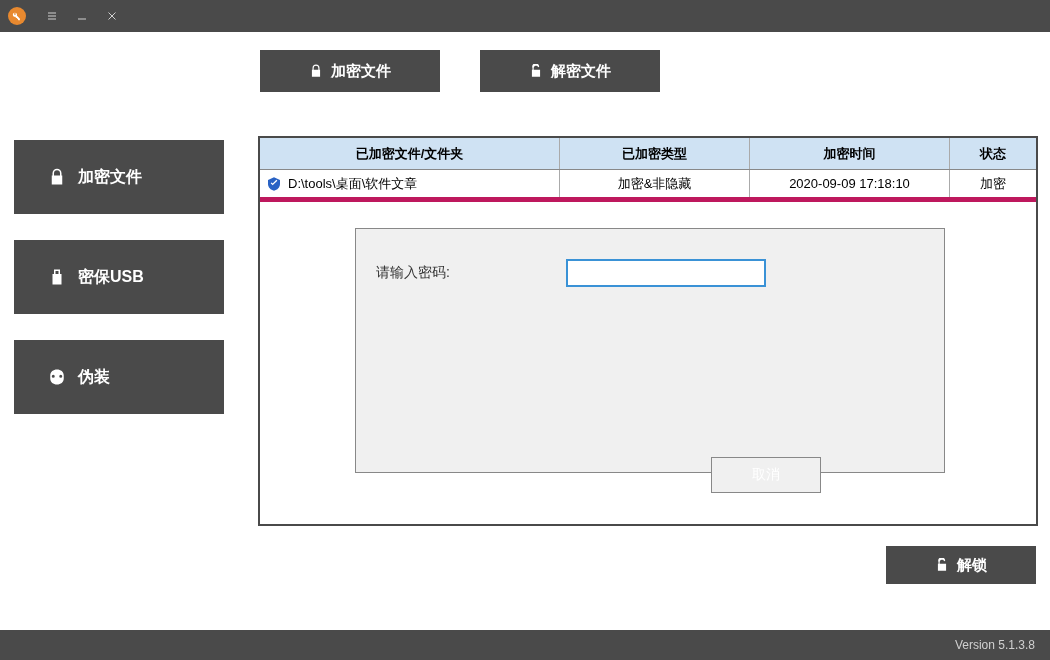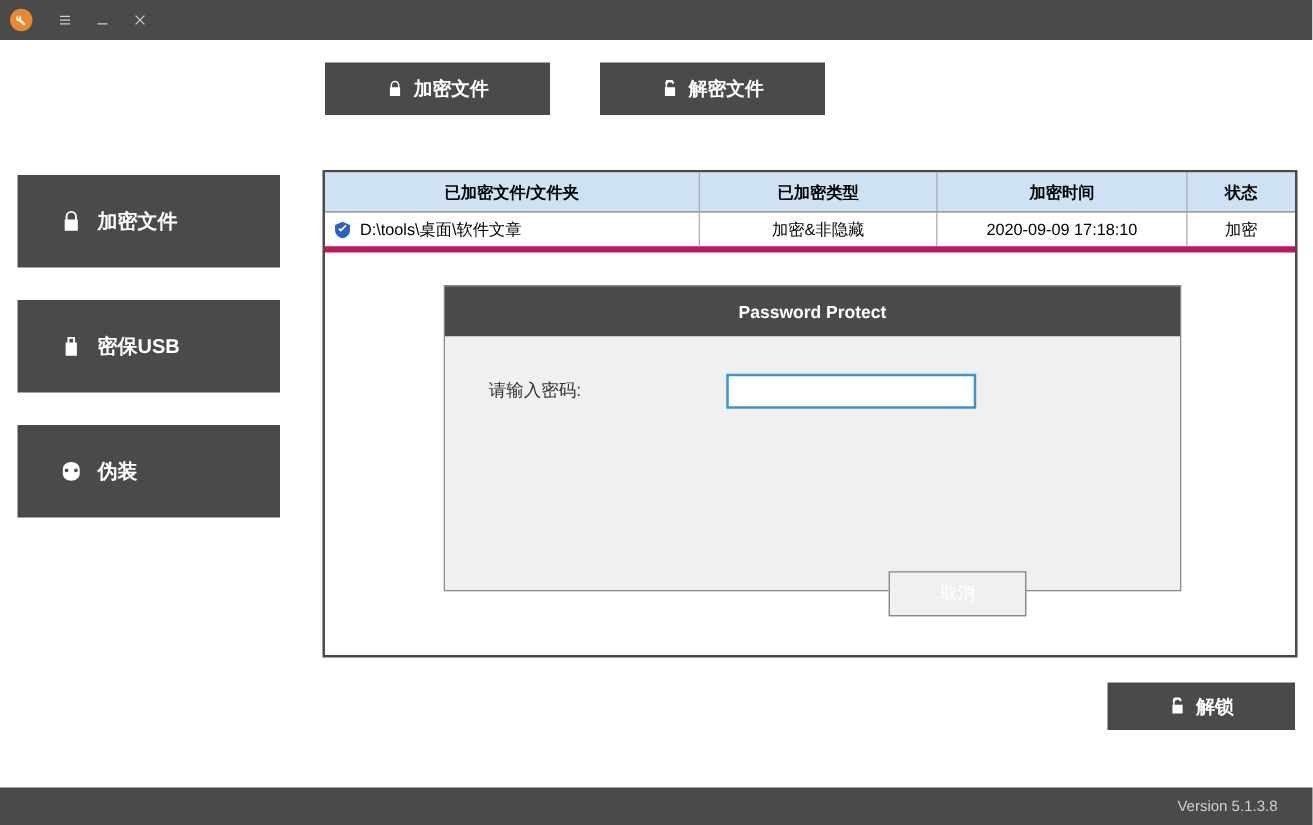--- a/index.html
+++ b/index.html
@@ -67,37 +67,37 @@
 
     
     .dialog {
       position: absolute; left: 355px; top: 228px; width: 590px; height: 245px;
       border: 1px solid #888; background: #f0f0f0;
     }
     .dialog-title {
       height: 40px; background: #4a4a4a; color: #fff; font-weight: bold;
       display: flex; align-items: center; justify-content: center; font-size: 14px;
     }
-    .dialog-body { padding: 30px 35px; }
+    .dialog-body { padding: 30px 20px; }
     .dialog-row { display: flex; align-items: center; gap: 40px; margin-bottom: 40px; }
     .dialog-label { font-size: 14px; color: #333; width: 150px; text-align: left; padding-left: 0; }
     .pwd-input {
       width: 200px; height: 28px; border: 2px solid #3a92d6; outline: none;
       padding: 0 6px; font-size: 14px; background: #fff;
     }
     .dialog-actions { display: flex; gap: 60px; justify-content: center; }
 
     
     .footer-actions {
       position: absolute; right: 14px; top: 546px; display: flex; gap: 30px;
     }
     .version {
       position: absolute; right: 0; bottom: 0; height: 30px; width: 100%;
       background: #4a4a4a; color: #d0d0d0; font-size: 12px;
-      display: flex; align-items: center; justify-content: flex-end; padding-right: 28px;
+      display: flex; align-items: center; justify-content: flex-end; padding-right: 15px;
     }
   </style>
 </head>
 <body>
 
 <div class="titlebar">
   <div class="app-icon">
     <svg viewBox="0 0 24 24">
         <path d="M7 14c-3 0-5-2-5-5s2-5 5-5 5 2 5 5c0 .7-.1 1.3-.4 1.9l7.4 7.4V22h-3.7l-1-1v-2h-2v-2h-2l-1.4-1.4C8.3 14 7.7 14 7 14zM5 7a2 2 0 104 0 2 2 0 00-4 0z"></path>
       </svg>
@@ -173,21 +173,20 @@
         </svg>
       <span>D:\tools\桌面\软件文章</span>
     </div>
     <div class="col-type">加密&amp;非隐藏</div>
     <div class="col-time">2020-09-09 17:18:10</div>
     <div class="col-status">加密</div>
   </div>
 </div>
 
 <div class="dialog">
-  <div class="dialog-title">Password Protect</div>
   <div class="dialog-body">
     <div class="dialog-row">
       <span class="dialog-label">请输入密码:</span>
       <input type="password" class="pwd-input" style="">
     </div>
     <div class="dialog-actions">
       <button class="btn dialog">解锁</button>
       <button class="btn dialog">取消</button>
     </div>
   </div>

